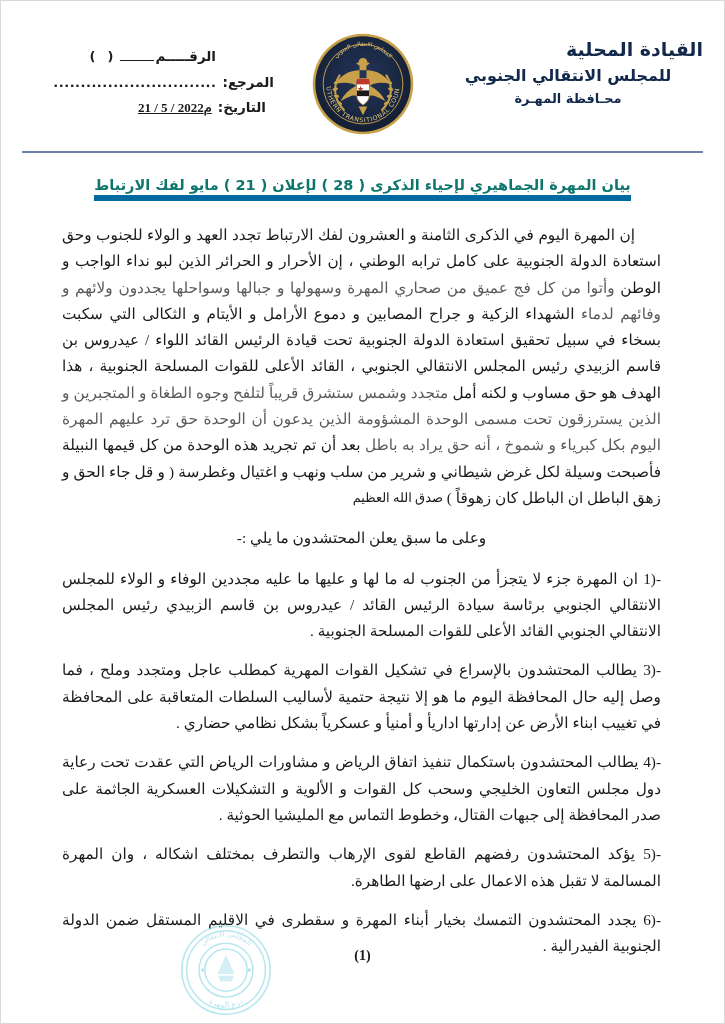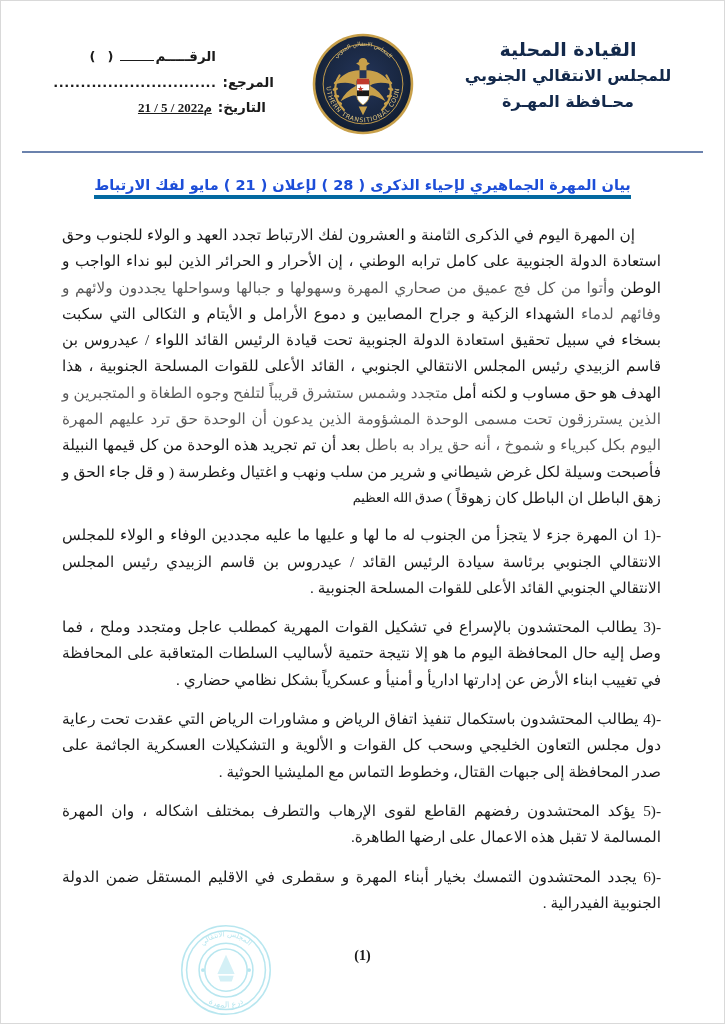--- a/index.html
+++ b/index.html
@@ -39,31 +39,32 @@
     width: 270px;
     text-align: center;
     color: #13294b;
     line-height: 1.45;
   }
   .hr-line1 {
     font-family: "DejaVu Sans", sans-serif;
     font-weight: bold;
     font-size: 19px;
     letter-spacing: -0.3px;
+    text-align: right;
   }
   .hr-line2 {
     font-family: "DejaVu Sans", sans-serif;
     font-weight: bold;
     font-size: 16px;
     letter-spacing: -0.3px;
   }
   .hr-line3 {
     font-family: "DejaVu Sans", sans-serif;
     font-weight: bold;
-    font-size: 16px;
+    font-size: 13px;
     letter-spacing: 1.2px;
     margin-top: 3px;
   }
 
   
   .emblem-wrap {
     position: absolute;
     left: 50%;
     transform: translateX(-50%);
     top: 2px;
@@ -150,22 +151,22 @@
     position: absolute;
     top: 176px;
     left: 0;
     right: 0;
     text-align: center;
   }
   .title span {
     font-family: "DejaVu Sans", sans-serif;
     font-weight: bold;
     font-size: 14.5px;
-    color: #1d4ed8;
-    border-bottom: 4px solid #0369a1;
+    color: #0f766e;
+    border-bottom: 6px solid #0369a1;
     padding-bottom: 2px;
     letter-spacing: -0.2px;
   }
 
   
   .body {
     position: absolute;
     top: 222px;
     right: 64px;
     left: 62px;
@@ -338,20 +339,21 @@
       <span>الشهداء الزكية و جراح المصابين و دموع الأرامل و الأيتام و الثكالى التي سكبت بسخاء في سبيل</span>
       <span>تحقيق استعادة الدولة الجنوبية تحت قيادة الرئيس القائد اللواء / عيدروس بن قاسم الزبيدي رئيس المجلس</span>
       <span>الانتقالي الجنوبي ، القائد الأعلى للقوات المسلحة الجنوبية ، هذا الهدف هو حق مساوب و لكنه أمل</span>
       <span class="l-faint">متجدد وشمس ستشرق قريباً لتلفح وجوه الطغاة و المتجبرين و الذين يسترزقون تحت مسمى الوحدة</span>
       <span class="l-faint">المشؤومة الذين يدعون أن الوحدة حق ترد عليهم المهرة اليوم بكل كبرياء و شموخ ، أنه حق يراد به باطل</span>
       <span>بعد أن تم تجريد هذه الوحدة من كل قيمها النبيلة فأصبحت وسيلة لكل غرض شيطاني و شرير من سلب</span>
       <span>ونهب و اغتيال وغطرسة ( و قل جاء الحق و زهق الباطل ان الباطل كان زهوقاً )</span>
       <span class="sadaq">صدق الله العظيم</span>
     </p>
 
+    <p class="para centered">وعلى ما سبق يعلن المحتشدون ما يلي :-</p>
 
     <p class="item">
       <span class="mk">1)-</span>
       <span>ان المهرة جزء لا يتجزأ من الجنوب له ما لها و عليها ما عليه مجددين الوفاء و الولاء للمجلس الانتقالي الجنوبي برئاسة سيادة الرئيس القائد / عيدروس بن قاسم الزبيدي رئيس المجلس الانتقالي الجنوبي القائد الأعلى للقوات المسلحة الجنوبية .</span>
     </p>
 
 
     <p class="item">
       <span class="mk">3)-</span>
       <span>يطالب المحتشدون بالإسراع في تشكيل القوات المهرية كمطلب عاجل ومتجدد وملح ، فما وصل إليه حال المحافظة اليوم ما هو إلا نتيجة حتمية لأساليب السلطات المتعاقبة على المحافظة في تغييب ابناء الأرض عن إدارتها اداريأ و أمنيأ و عسكرياً بشكل نظامي حضاري .</span>

